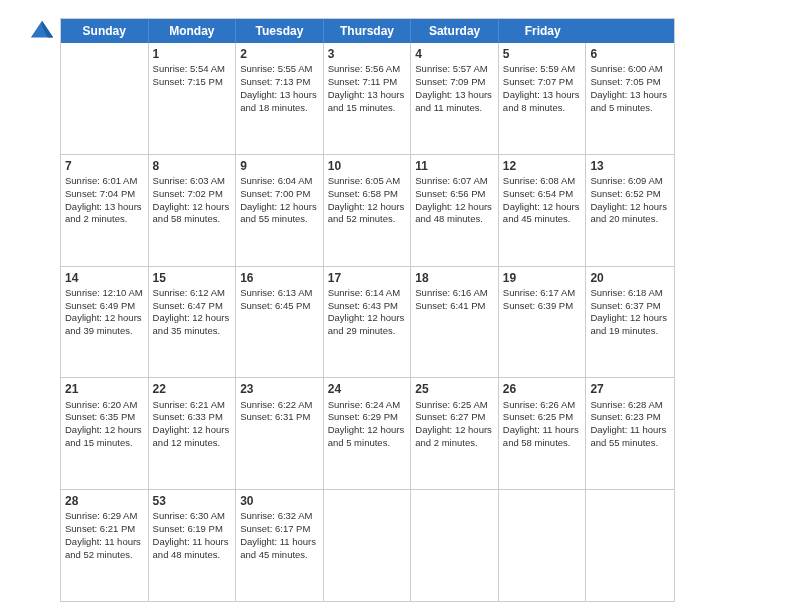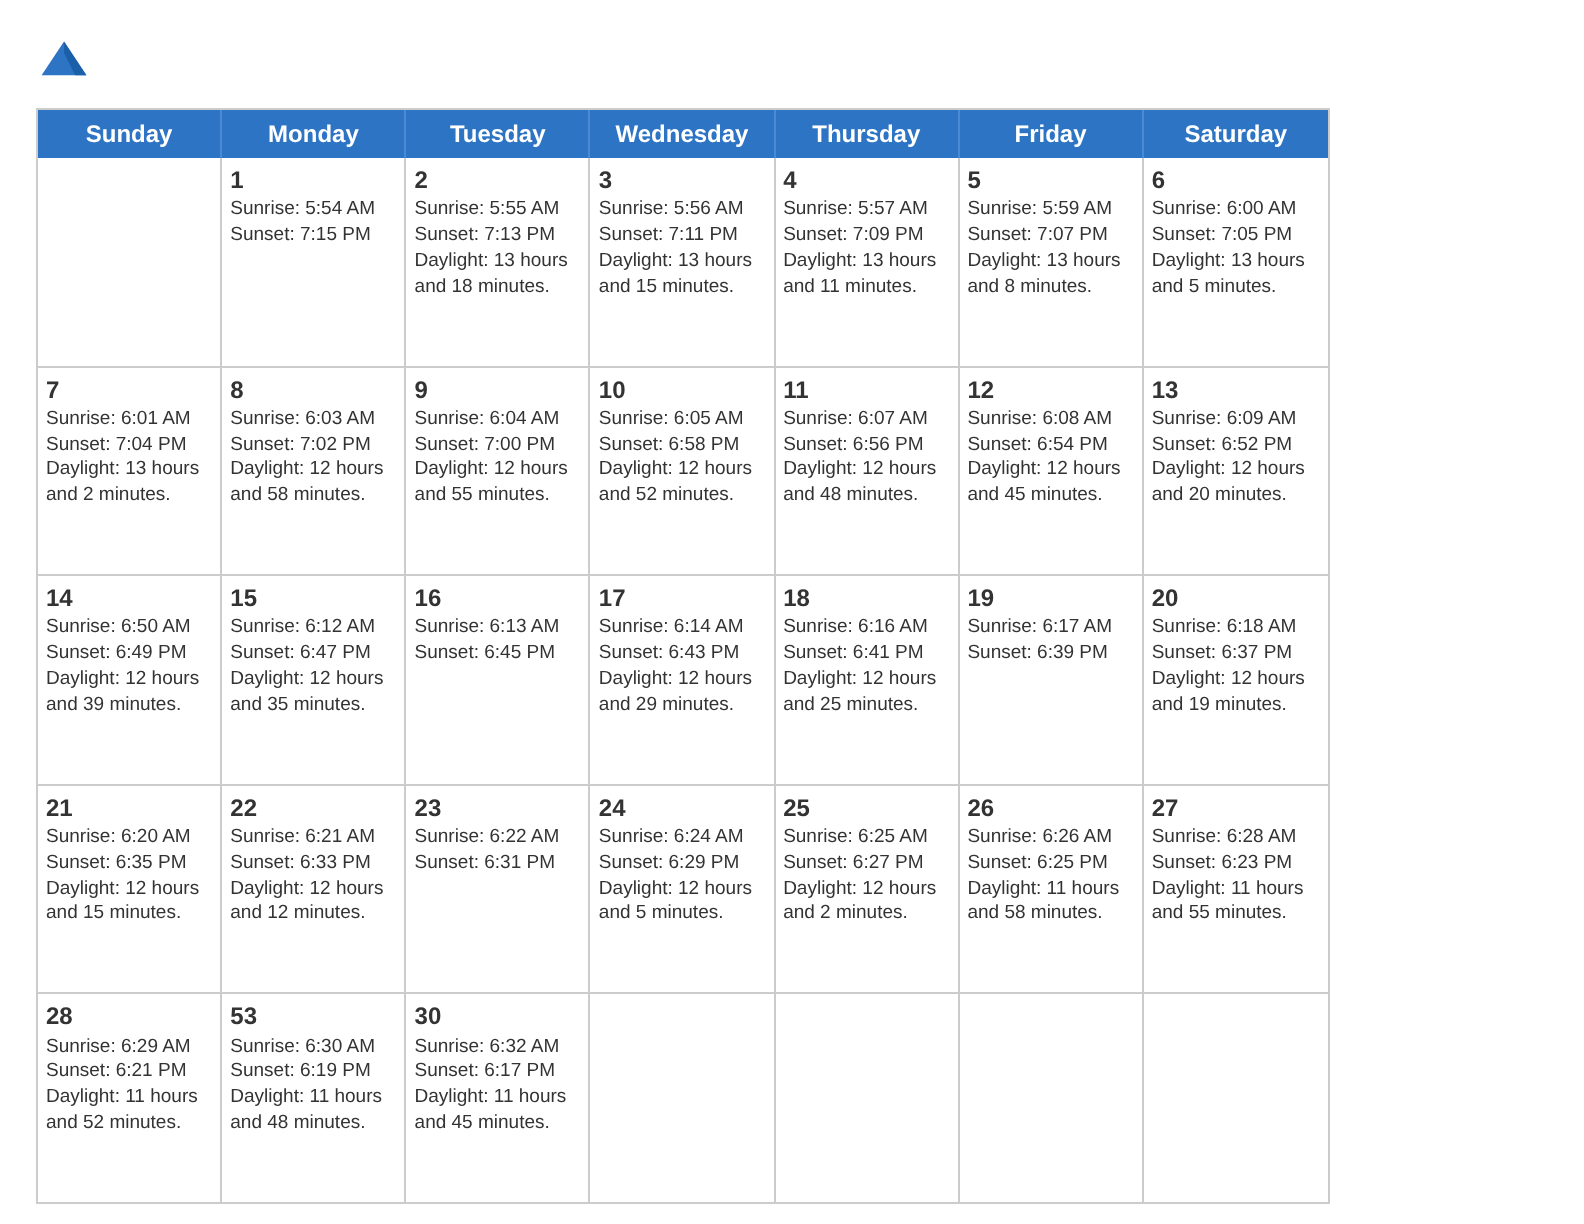--- a/index.html
+++ b/index.html
@@ -8,21 +8,22 @@
       background: #fff;
       width: 792px;
       height: 612px;
       overflow: hidden;
     }
     .page {
       width: 683px;
       height: 612px;
       padding: 18px 18px 10px 18px;
       display: flex;
-      flex-direction: column;
+      flex-direction: row;
+      margin-left: 10px;
     }
     .header {
       display: flex;
       justify-content: space-between;
       align-items: flex-start;
       margin-bottom: 8px;
     }
     .logo {
       display: flex;
       align-items: center;
@@ -123,24 +124,23 @@
       <div class="main-title"></div>
       <div class="subtitle"></div>
     </div>
   </div>
 
   <div class="calendar">
     <div class="cal-header">
     <div class="cal-header-cell">Sunday</div>
         <div class="cal-header-cell">Monday</div>
         <div class="cal-header-cell">Tuesday</div>
-        <div class="cal-header-cell">Wednesday</div>
         <div class="cal-header-cell">Thursday</div>
+        <div class="cal-header-cell">Saturday</div>
         <div class="cal-header-cell">Friday</div>
-        <div class="cal-header-cell">Saturday</div>
       </div>
     <div class="cal-body">
     <div class="cal-row">
           <div class="cal-cell empty"></div>
           <div class="cal-cell"><span class="day-num">1</span><span>Sunrise: 5:54 AM</span><br><span>Sunset: 7:15 PM</span><br></div>
           <div class="cal-cell"><span class="day-num">2</span><span>Sunrise: 5:55 AM</span><br><span>Sunset: 7:13 PM</span><br><span>Daylight: 13 hours and 18 minutes.</span></div>
           <div class="cal-cell"><span class="day-num">3</span><span>Sunrise: 5:56 AM</span><br><span>Sunset: 7:11 PM</span><br><span>Daylight: 13 hours and 15 minutes.</span></div>
           <div class="cal-cell"><span class="day-num">4</span><span>Sunrise: 5:57 AM</span><br><span>Sunset: 7:09 PM</span><br><span>Daylight: 13 hours and 11 minutes.</span></div>
           <div class="cal-cell"><span class="day-num">5</span><span>Sunrise: 5:59 AM</span><br><span>Sunset: 7:07 PM</span><br><span>Daylight: 13 hours and 8 minutes.</span></div>
           <div class="cal-cell"><span class="day-num">6</span><span>Sunrise: 6:00 AM</span><br><span>Sunset: 7:05 PM</span><br><span>Daylight: 13 hours and 5 minutes.</span></div>
@@ -148,25 +148,25 @@
         <div class="cal-row">
           <div class="cal-cell"><span class="day-num">7</span><span>Sunrise: 6:01 AM</span><br><span>Sunset: 7:04 PM</span><br><span>Daylight: 13 hours and 2 minutes.</span></div>
           <div class="cal-cell"><span class="day-num">8</span><span>Sunrise: 6:03 AM</span><br><span>Sunset: 7:02 PM</span><br><span>Daylight: 12 hours and 58 minutes.</span></div>
           <div class="cal-cell"><span class="day-num">9</span><span>Sunrise: 6:04 AM</span><br><span>Sunset: 7:00 PM</span><br><span>Daylight: 12 hours and 55 minutes.</span></div>
           <div class="cal-cell"><span class="day-num">10</span><span>Sunrise: 6:05 AM</span><br><span>Sunset: 6:58 PM</span><br><span>Daylight: 12 hours and 52 minutes.</span></div>
           <div class="cal-cell"><span class="day-num">11</span><span>Sunrise: 6:07 AM</span><br><span>Sunset: 6:56 PM</span><br><span>Daylight: 12 hours and 48 minutes.</span></div>
           <div class="cal-cell"><span class="day-num">12</span><span>Sunrise: 6:08 AM</span><br><span>Sunset: 6:54 PM</span><br><span>Daylight: 12 hours and 45 minutes.</span></div>
           <div class="cal-cell"><span class="day-num">13</span><span>Sunrise: 6:09 AM</span><br><span>Sunset: 6:52 PM</span><br><span>Daylight: 12 hours and 20 minutes.</span></div>
         </div>
         <div class="cal-row">
-          <div class="cal-cell"><span class="day-num">14</span><span>Sunrise: 6:50 AM</span><br><span>Sunset: 6:49 PM</span><br><span>Daylight: 12 hours and 39 minutes.</span></div>
+          <div class="cal-cell"><span class="day-num">14</span><span>Sunrise: 12:10 AM</span><br><span>Sunset: 6:49 PM</span><br><span>Daylight: 12 hours and 39 minutes.</span></div>
           <div class="cal-cell"><span class="day-num">15</span><span>Sunrise: 6:12 AM</span><br><span>Sunset: 6:47 PM</span><br><span>Daylight: 12 hours and 35 minutes.</span></div>
           <div class="cal-cell"><span class="day-num">16</span><span>Sunrise: 6:13 AM</span><br><span>Sunset: 6:45 PM</span><br></div>
           <div class="cal-cell"><span class="day-num">17</span><span>Sunrise: 6:14 AM</span><br><span>Sunset: 6:43 PM</span><br><span>Daylight: 12 hours and 29 minutes.</span></div>
-          <div class="cal-cell"><span class="day-num">18</span><span>Sunrise: 6:16 AM</span><br><span>Sunset: 6:41 PM</span><br><span>Daylight: 12 hours and 25 minutes.</span></div>
+          <div class="cal-cell"><span class="day-num">18</span><span>Sunrise: 6:16 AM</span><br><span>Sunset: 6:41 PM</span><br></div>
           <div class="cal-cell"><span class="day-num">19</span><span>Sunrise: 6:17 AM</span><br><span>Sunset: 6:39 PM</span><br></div>
           <div class="cal-cell"><span class="day-num">20</span><span>Sunrise: 6:18 AM</span><br><span>Sunset: 6:37 PM</span><br><span>Daylight: 12 hours and 19 minutes.</span></div>
         </div>
         <div class="cal-row">
           <div class="cal-cell"><span class="day-num">21</span><span>Sunrise: 6:20 AM</span><br><span>Sunset: 6:35 PM</span><br><span>Daylight: 12 hours and 15 minutes.</span></div>
           <div class="cal-cell"><span class="day-num">22</span><span>Sunrise: 6:21 AM</span><br><span>Sunset: 6:33 PM</span><br><span>Daylight: 12 hours and 12 minutes.</span></div>
           <div class="cal-cell"><span class="day-num">23</span><span>Sunrise: 6:22 AM</span><br><span>Sunset: 6:31 PM</span><br></div>
           <div class="cal-cell"><span class="day-num">24</span><span>Sunrise: 6:24 AM</span><br><span>Sunset: 6:29 PM</span><br><span>Daylight: 12 hours and 5 minutes.</span></div>
           <div class="cal-cell"><span class="day-num">25</span><span>Sunrise: 6:25 AM</span><br><span>Sunset: 6:27 PM</span><br><span>Daylight: 12 hours and 2 minutes.</span></div>
           <div class="cal-cell"><span class="day-num">26</span><span>Sunrise: 6:26 AM</span><br><span>Sunset: 6:25 PM</span><br><span>Daylight: 11 hours and 58 minutes.</span></div>

